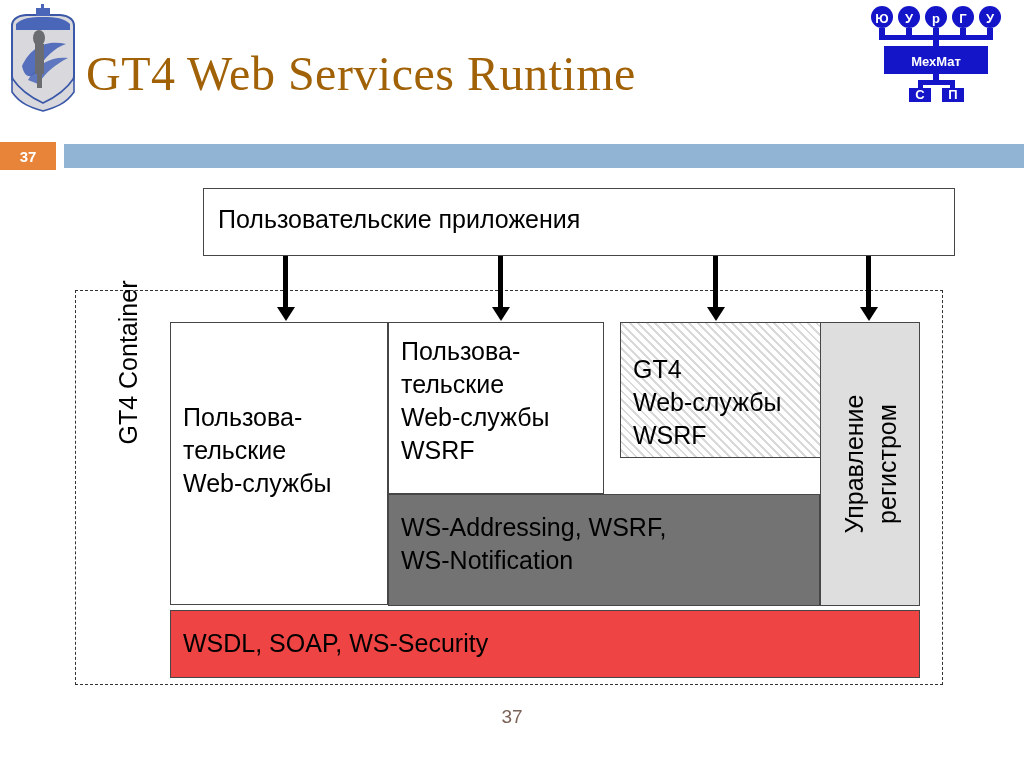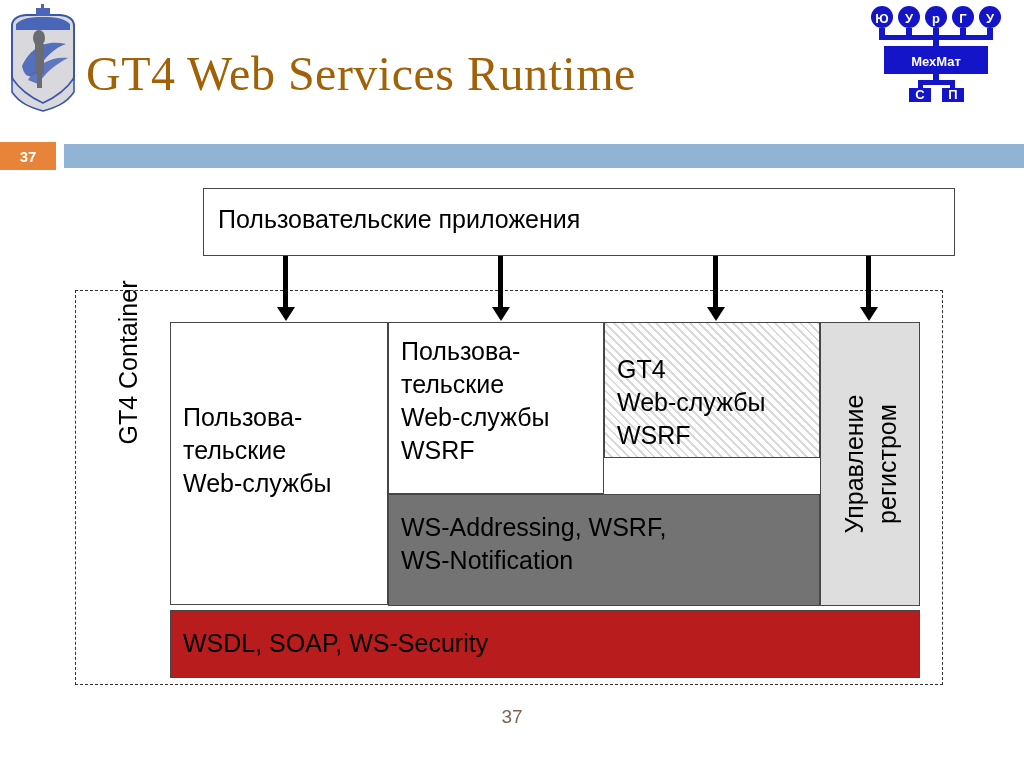--- a/index.html
+++ b/index.html
@@ -127,21 +127,21 @@
   
   .box-user-wsrf {
     left: 388px; top: 152px;
     width: 216px; height: 172px;
     background: #ffffff;
     padding: 12px 0 0 12px;
   }
 
   
   .box-gt4-wsrf {
-    left: 604px; top: 152px;
+    left: 620px; top: 152px;
     width: 216px; height: 136px;
     background:
       repeating-linear-gradient(45deg,
         #ffffff 0px, #ffffff 4px,
         #d9d9d9 4px, #d9d9d9 6px);
     padding: 30px 0 0 12px;
   }
 
   
   .box-ws-addr {
@@ -165,21 +165,21 @@
     white-space: nowrap;
     font-size: 25px;
     line-height: 1.3;
     text-align: center;
   }
 
   
   .box-wsdl {
     left: 170px; top: 440px;
     width: 750px; height: 68px;
-    background: #b91c1c;
+    background: #ef4444;
     padding: 16px 0 0 12px;
   }
 
   
   .arrow {
     position: absolute;
     width: 5px;
     background: #000000;
   }
   .arrow::after {

